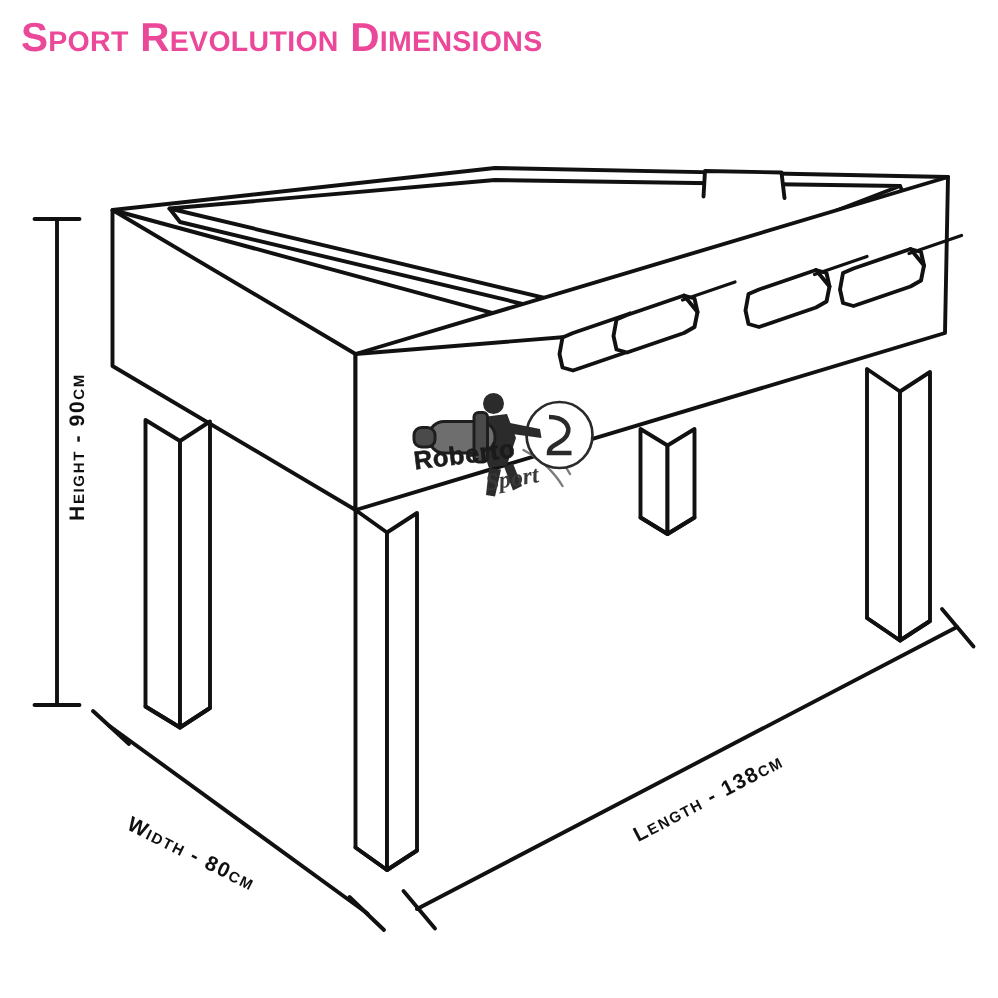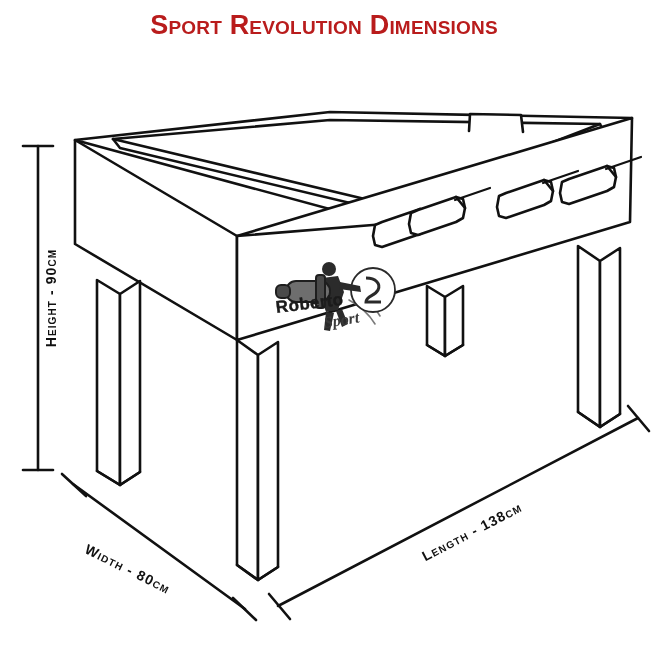--- a/index.html
+++ b/index.html
@@ -33,23 +33,22 @@
     width: 620px;
     height: 40px;
   }
   #page-title {
     font-family: "Liberation Sans", sans-serif;
     font-size: 27px;
     font-weight: bold;
     font-variant: small-caps;
     letter-spacing: 0.2px;
     line-height: 38px;
-    color: #b91c1c;
+    color: #ec4899;
     white-space: nowrap;
-    text-align: center;
   }
 
   
   #drawing {
     position: absolute;
     left: 0;
     top: 0;
     width: 665px;
     height: 665px;
   }

